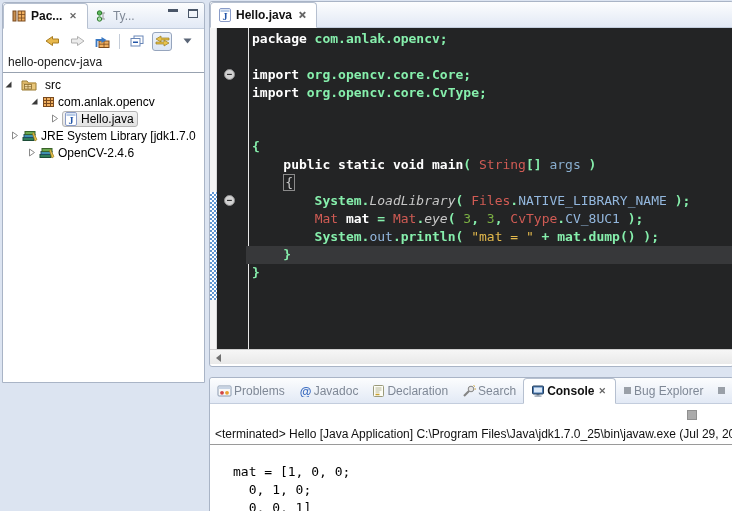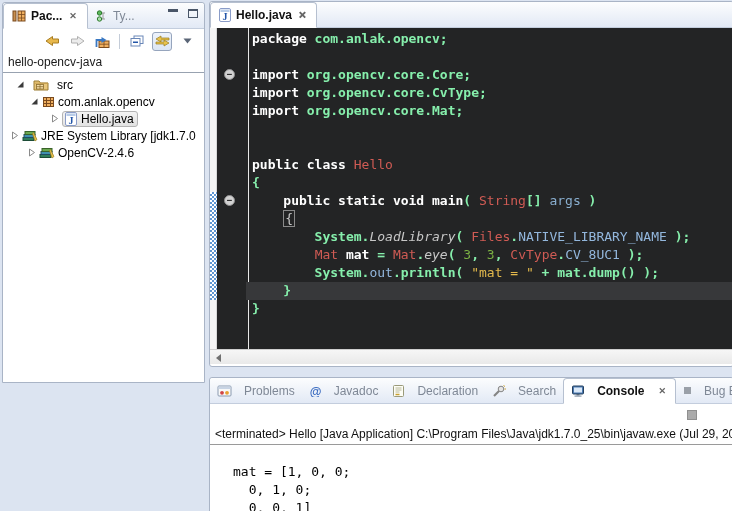--- a/index.html
+++ b/index.html
@@ -58,21 +58,21 @@
   .tok-sf { color:#93b7dd; }
   .tok-pr { color:#89aecf; }
   .tok-mi { color:#c7c7c7; font-style:italic; }
   .tok-vr { color:#ffffff; font-weight:bold; }
   .tok-bb { color:#c7c7c7; border:1px solid #8a8a8a; padding:0 1px; }
   #hscroll { position:relative; height:15px; background:linear-gradient(#f6f6f6,#e9e9e9); border-top:1px solid #cfcfcf; }
   #hscroll .arr { position:absolute; left:6px; top:4px; width:0; height:0;
     border-top:4px solid transparent; border-bottom:4px solid transparent; border-right:5px solid #707070; }
   
   #bottom-stack { left:209px; top:377px; width:525px; height:140px; border-radius:3px 3px 0 0; }
-  #bottom-stack .tab { padding:0 7px; gap:12px; }
+  #bottom-stack .tab { padding:0 7px; gap:2px; }
   #console-toolbar { height:21px; display:flex; justify-content:flex-end; align-items:center; padding-right:36px; background:#fff; }
   .term-square { width:10px; height:10px; background:#ababab; border:1px solid #8f8f8f; }
   #console-status { font-size:12px; color:#111; padding:2px 5px 3px; border-bottom:1px solid #9a9a9a; white-space:nowrap; overflow:hidden; }
   #console-output { margin:17px; padding:1px 6px; font:13px/18px "DejaVu Sans Mono",monospace; color:#000; white-space:pre; }
 </style>
 </head>
 <body>
 
 <div class="stack" id="left-stack">
   <div class="tabbar">
@@ -149,21 +149,21 @@
         <span class="icn">
           <svg width="9" height="6">
             <path d="M0.5 0.5h8L4.5 5.5z" fill="#5a6576"></path>
           </svg>
         </span>
       </span>
     </div>
   <div id="tree-header">hello-opencv-java</div>
   <div id="tree-header-rule"></div>
   <div id="tree">
-      <div class="trow" style="padding-left: 12px; gap: 8px;">
+      <div class="trow" style="padding-left: 0; gap: 8px;">
         <span class="twisty">
           <svg width="9" height="9">
             <path d="M7.5 1.5v6h-6z" fill="#3a3a3a"></path>
           </svg>
         </span>
         <span class="icn">
           <svg width="16" height="12">
             <path d="M1 2h5l1.5 2H15v7H1z" fill="#e9c77c" stroke="#9a7a30"></path>
             <path d="M1 4.2h14" stroke="#c8a050"></path>
             <rect x="3.5" y="5.5" width="7" height="4.5" fill="#f5deA8" stroke="#8a6d2f" stroke-width="0.8"></rect>
@@ -258,24 +258,22 @@
     <div id="gutter">
         <span class="fold" style="top: 41px;">−</span>
         <span class="fold" style="top: 167px;">−</span>
       </div>
     <div id="gutter-line"></div>
     <div id="code">
         <div class="cl"><span class="tok-kw">package</span><span class="tok-pl"> com.anlak.opencv;</span></div>
         <div class="cl">&nbsp;</div>
         <div class="cl"><span class="tok-kw">import</span><span class="tok-pl"> org.opencv.core.Core;</span></div>
         <div class="cl"><span class="tok-kw">import</span><span class="tok-pl"> org.opencv.core.CvType;</span></div>
-        <div class="cl"><span class="tok-kw">import</span><span class="tok-pl"> org.opencv.core.Mat;</span></div>
         <div class="cl">&nbsp;</div>
         <div class="cl">&nbsp;</div>
-        <div class="cl"><span class="tok-kw">public class</span><span class="tok-pl"> </span><span class="tok-ty">Hello</span></div>
         <div class="cl"><span class="tok-pl">{</span></div>
         <div class="cl"><span class="tok-pl">    </span><span class="tok-kw">public static void main</span><span class="tok-pl">( </span><span class="tok-ty">String</span><span class="tok-pl">[] </span><span class="tok-pr">args</span><span class="tok-pl"> )</span></div>
         <div class="cl"><span class="tok-pl">    </span><span class="tok-bb">{</span></div>
         <div class="cl"><span class="tok-pl">        System.</span><span class="tok-mi">LoadLibrary</span><span class="tok-pl">( </span><span class="tok-ty">Files</span><span class="tok-pl">.</span><span class="tok-sf">NATIVE_LIBRARY_NAME</span><span class="tok-pl"> );</span></div>
         <div class="cl"><span class="tok-pl">        </span><span class="tok-ty">Mat</span><span class="tok-pl"> </span><span class="tok-vr">mat</span><span class="tok-pl"> = </span><span class="tok-ty">Mat</span><span class="tok-pl">.</span><span class="tok-mi">eye</span><span class="tok-pl">( </span><span class="tok-nu">3</span><span class="tok-pl">, </span><span class="tok-nu">3</span><span class="tok-pl">, </span><span class="tok-ty">CvType</span><span class="tok-pl">.</span><span class="tok-sf">CV_8UC1</span><span class="tok-pl"> );</span></div>
         <div class="cl"><span class="tok-pl">        System.</span><span class="tok-sf">out</span><span class="tok-pl">.println( </span><span class="tok-st">"mat = "</span><span class="tok-pl"> + mat.dump() );</span></div>
         <div class="cl cur"><span class="tok-pl">    }</span></div>
         <div class="cl"><span class="tok-pl">}</span></div>
       </div>
   </div>

